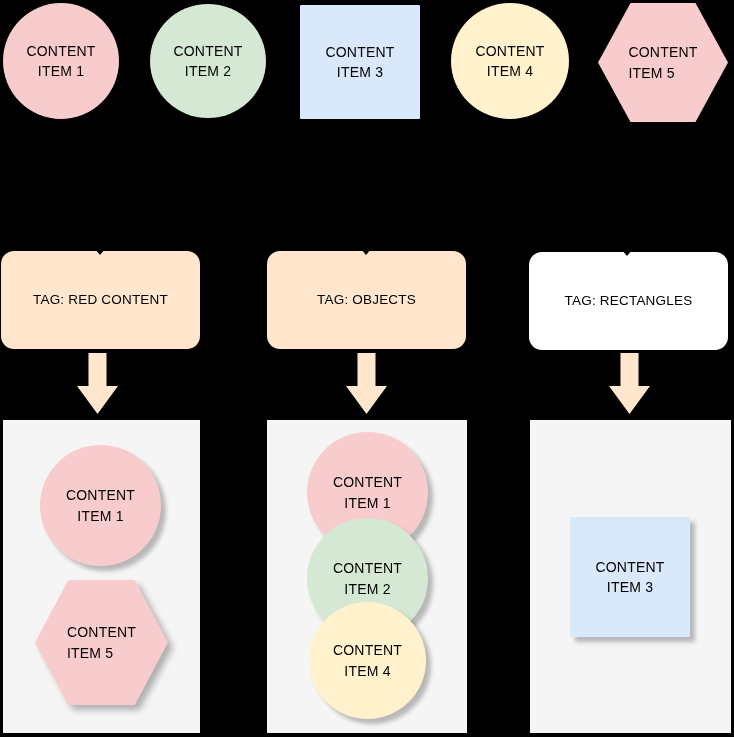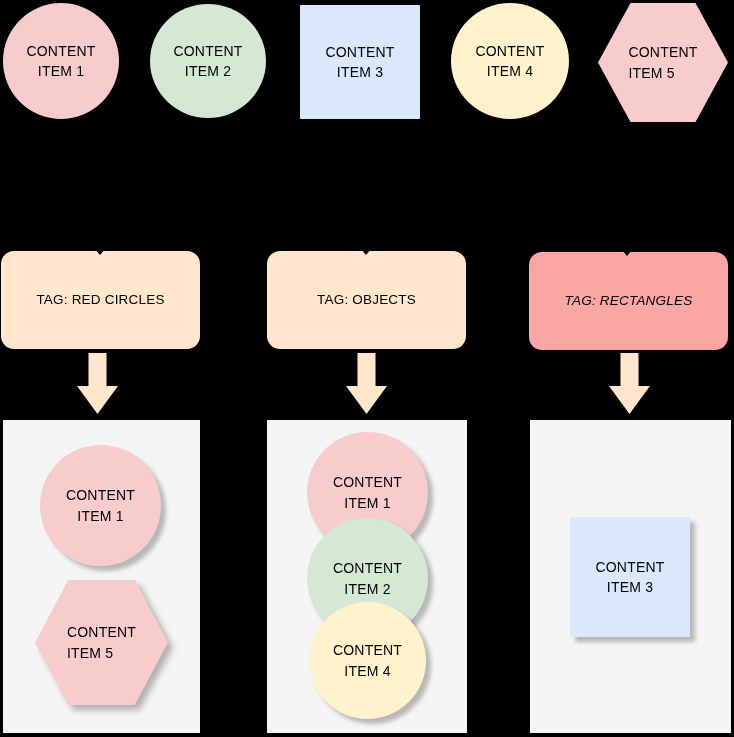--- a/index.html
+++ b/index.html
@@ -84,26 +84,26 @@
   </div>
 
   <div id="item5wrap" class="hexwrap">
     <div class="hex" style="background-color: rgb(248, 204, 205);">
       <span class="label">CONTENT
 ITEM 5</span>
     </div>
   </div>
 
   <div id="tag1" class="tag" style="background-color: rgb(255, 230, 204);">
-    <span class="label">TAG: RED CIRCLES</span>
+    <span class="label">TAG: RED CONTENT</span>
   </div>
   <div id="tag2" class="tag" style="background-color: rgb(255, 230, 204);">
     <span class="label">TAG: OBJECTS</span>
   </div>
-  <div id="tag3" class="tag" style="background-color: #fca5a5; font-style: italic;">
+  <div id="tag3" class="tag" style="background-color: #ffffff;">
     <span class="label">TAG: RECTANGLES</span>
   </div>
 
   <div id="stub-t1" class="stub"></div>
   <div id="stub-t2" class="stub"></div>
   <div id="stub-t3" class="stub"></div>
 
   <div id="arrow1" class="arrow" style="background-color: rgb(255, 230, 204);"></div>
   <div id="arrow2" class="arrow" style="background-color: rgb(255, 230, 204);"></div>
   <div id="arrow3" class="arrow" style="background-color: rgb(255, 230, 204);"></div>

